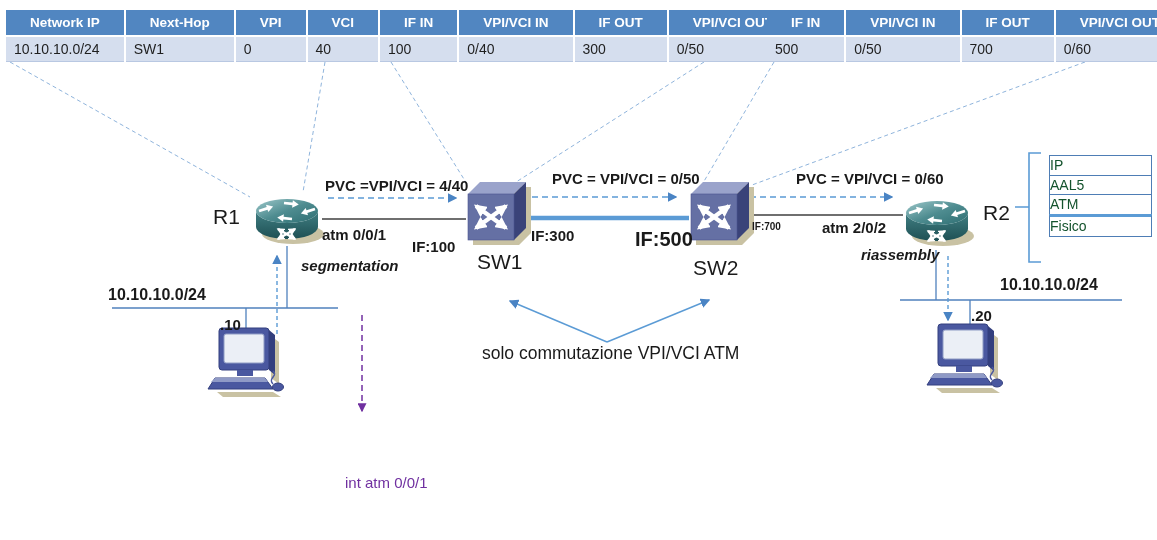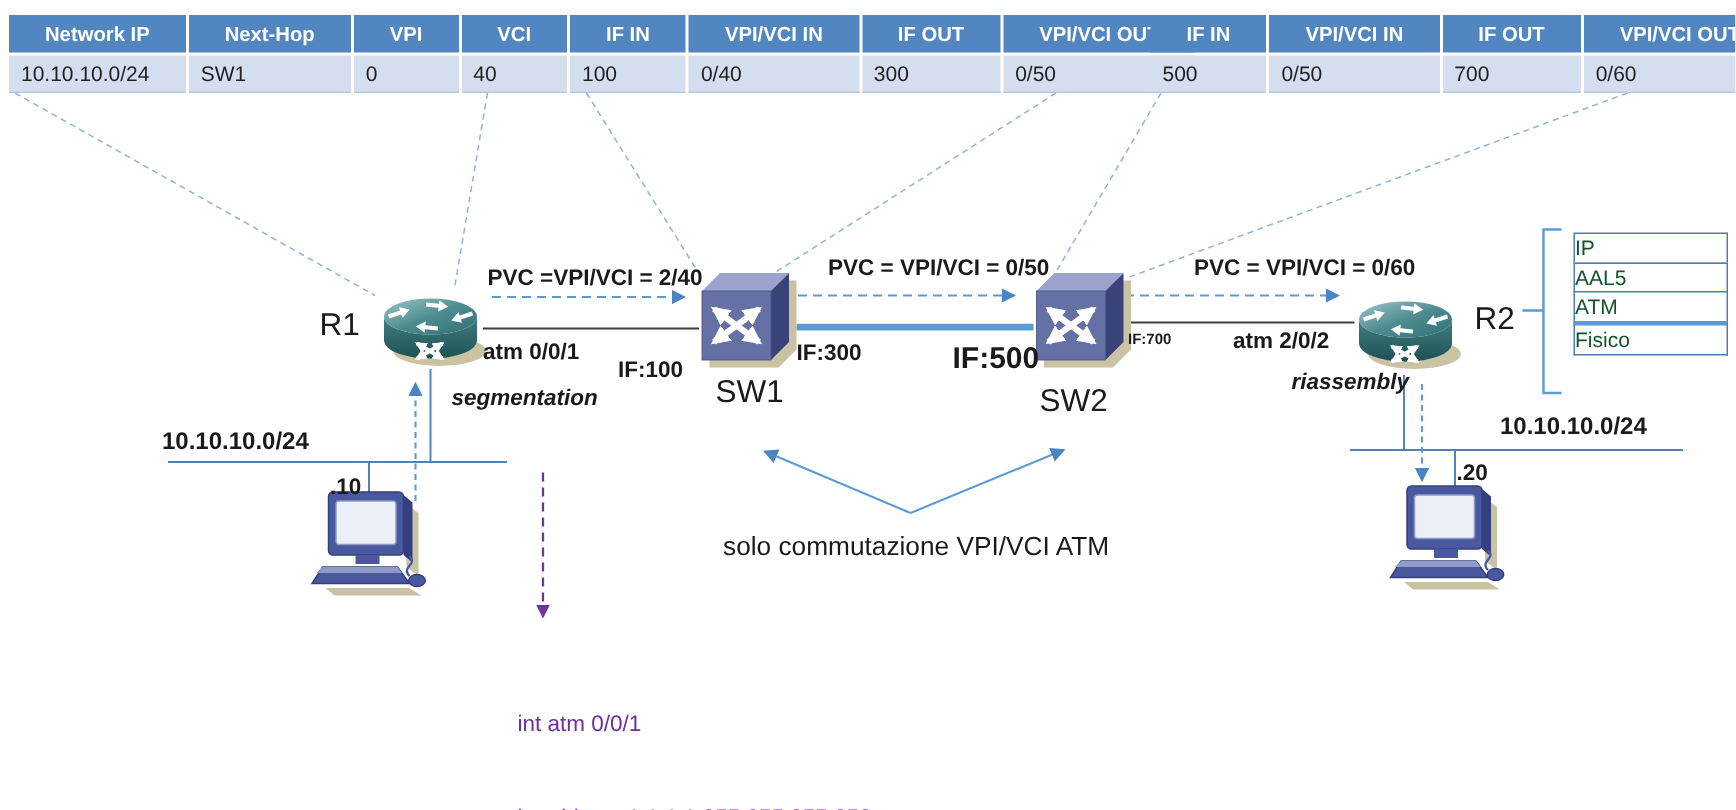--- a/index.html
+++ b/index.html
@@ -247,40 +247,40 @@
     <polygon points="12,52 62,52 65,56 8,56" fill="#8F9AC6"></polygon>
     <path d="M70 58 C64 52 76 50 70 45" stroke="#4A58A0" stroke-width="1.5" fill="none"></path>
     <ellipse cx="75" cy="61" rx="5.5" ry="4" fill="#4A58A0" stroke="#333F7E"></ellipse>
   </svg>
 
   <div class="lbl" style="left:213px;top:205px;font-size:21px;">R1</div>
   <div class="lbl" style="left:477px;top:250px;font-size:21px;">SW1</div>
   <div class="lbl" style="left:693px;top:256px;font-size:21px;">SW2</div>
   <div class="lbl" style="left:983px;top:201px;font-size:21px;">R2</div>
 
-  <div class="lbl w6" style="left:325px;top:178px;font-size:15px;">PVC =VPI/VCI = 2/40</div>
+  <div class="lbl w6" style="left:325px;top:178px;font-size:15px;">PVC =VPI/VCI = 4/40</div>
   <div class="lbl w6" style="left:552px;top:171px;font-size:15px;">PVC = VPI/VCI = 0/50</div>
   <div class="lbl w6" style="left:796px;top:171px;font-size:15px;">PVC = VPI/VCI = 0/60</div>
 
   <div class="lbl w6" style="left:322px;top:227px;font-size:15px;">atm 0/0/1</div>
   <div class="lbl w6" style="left:412px;top:227px;font-size:15px;margin-top:12px;">IF:100</div>
   <div class="lbl w6" style="left:531px;top:228px;font-size:15px;">IF:300</div>
   <div class="lbl w6" style="left:635px;top:228px;font-size:20px;">IF:500</div>
   <div class="lbl w6" style="left:752px;top:221px;font-size:10px;">IF:700</div>
   <div class="lbl w6" style="left:822px;top:220px;font-size:15px;">atm 2/0/2</div>
 
   <div class="lbl it w6" style="left:301px;top:258px;font-size:15px;">segmentation</div>
   <div class="lbl it w6" style="left:861px;top:247px;font-size:15px;">riassembly</div>
 
   <div class="lbl w6" style="left:108px;top:286px;font-size:16px;">10.10.10.0/24</div>
   <div class="lbl w6" style="left:1000px;top:276px;font-size:16px;">10.10.10.0/24</div>
   <div class="lbl w6" style="left:220px;top:317px;font-size:15px;">.10</div>
   <div class="lbl w6" style="left:971px;top:308px;font-size:15px;">.20</div>
 
-  <div class="lbl" style="left:482px;top:344px;font-size:17.5px;margin-top:11px;">solo commutazione VPI/VCI ATM</div>
+  <div class="lbl" style="left:482px;top:344px;font-size:17.5px;">solo commutazione VPI/VCI ATM</div>
 
   <div class="stack">
     <div class="layer">IP</div>
     <div class="layer">AAL5</div>
     <div class="layer">ATM</div>
     <div class="layer thick">Fisico</div>
   </div>
 
   <div class="config">
     <div>int atm 0/0/1</div>

